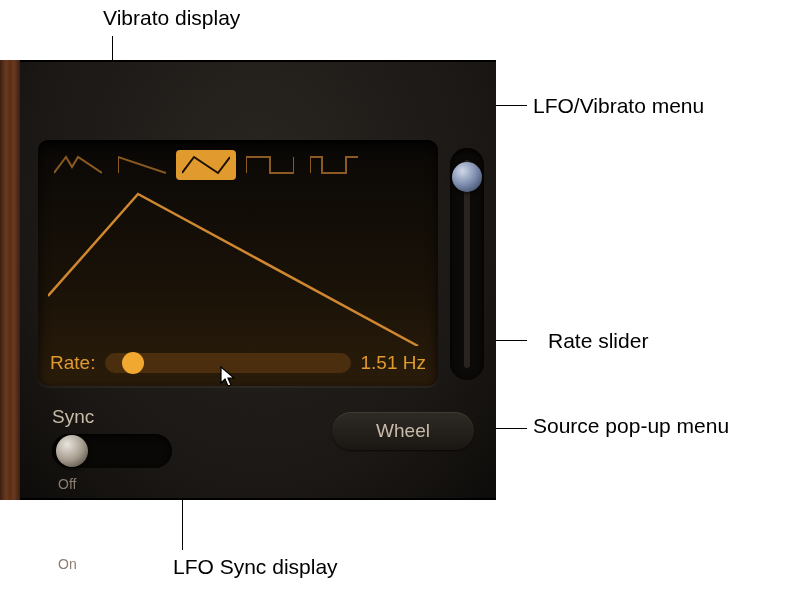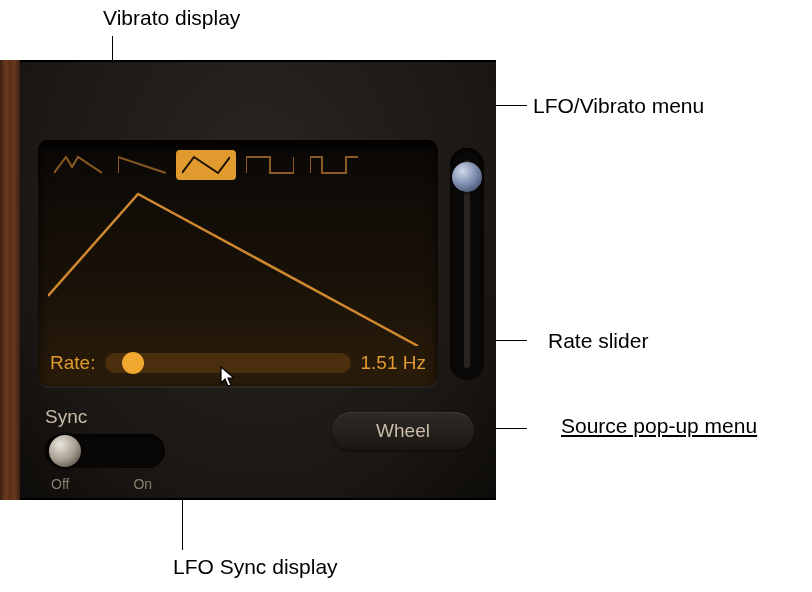--- a/index.html
+++ b/index.html
@@ -182,35 +182,36 @@
     width: 30px;
     height: 30px;
     border-radius: 50%;
     background: radial-gradient(circle at 35% 30%, #cfd8e8, #7a8aac 50%, #2a3550);
     box-shadow: 0 2px 4px rgba(0,0,0,0.6);
   }
 
   
   .sync {
     position: absolute;
-    left: 25px;
+    left: 32px;
     top: 344px;
     display: flex;
     flex-direction: column;
     gap: 6px;
     color: #c8baa8;
   }
   .sync-label { font-size: 19px; }
   .sync-sub {
     display: flex;
     gap: 64px;
     font-size: 14px;
     color: #8a7e70;
     margin-top: 2px;
     padding-left: 6px;
+    flex-direction: column;
   }
   .switch-body {
     width: 120px;
     height: 34px;
     background: #0a0806;
     border-radius: 17px;
     box-shadow: inset 0 2px 6px #000;
     position: relative;
   }
   .switch-knob {
@@ -256,21 +257,21 @@
 <div class="callout" style="left:103px; top:6px;">Vibrato display</div>
 <div class="callout-line" style="left:112px; top:36px; width:1px; height:124px;"></div>
 
 <div class="callout" style="left:533px; top:94px;">LFO/Vibrato menu</div>
 <div class="callout-line" style="left:469px; top:105px; width:58px; height:1px;"></div>
 
 <div class="callout" style="left:533px; top:329px;margin-left:15px;">Rate slider</div>
 <div class="callout-line" style="left:220px; top:340px; width:307px; height:1px;"></div>
 <div class="callout-line" style="left:220px; top:340px; width:1px; height:20px;"></div>
 
-<div class="callout" style="left:561px; top:414px;text-decoration:underline;">Source pop-up menu</div>
+<div class="callout" style="left:533px; top:414px;">Source pop-up menu</div>
 <div class="callout-line" style="left:475px; top:428px; width:52px; height:1px;"></div>
 
 <div class="callout" style="left:173px; top:555px;">LFO Sync display</div>
 <div class="callout-line" style="left:182px; top:448px; width:1px; height:102px;"></div>
 <div class="callout-line" style="left:152px; top:448px; width:30px; height:1px;"></div>
 
 <div class="panel-wrap">
   <div class="wood left"></div>
   <div class="panel">
 

